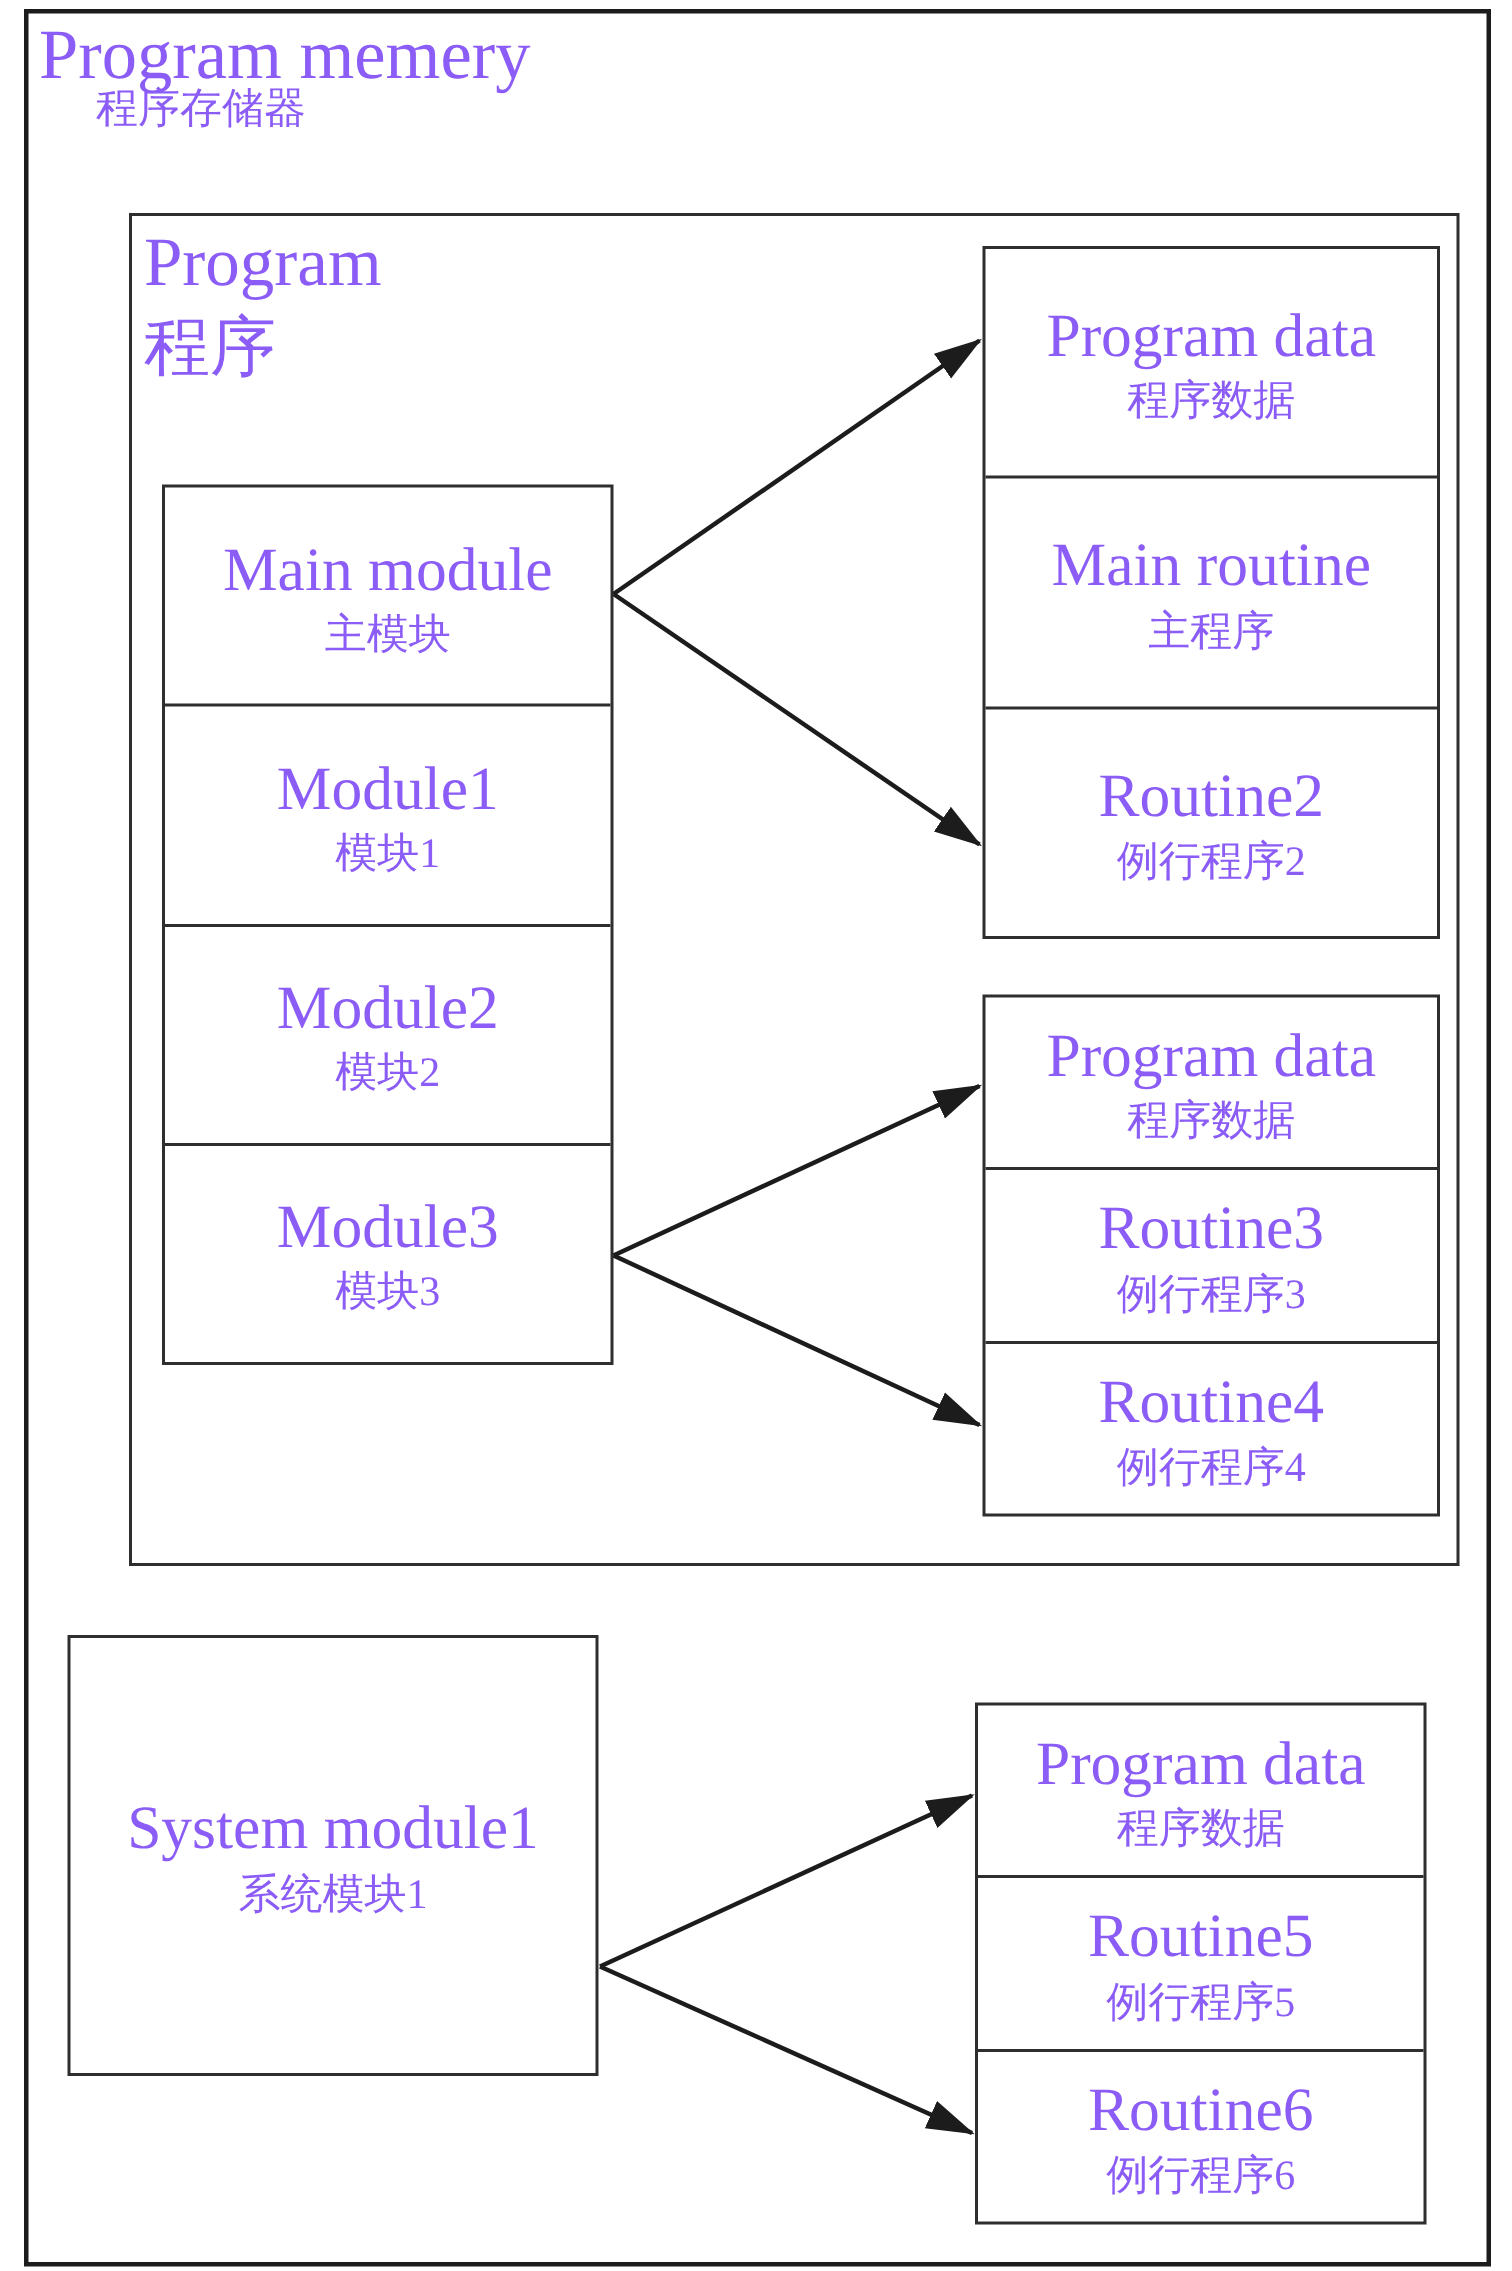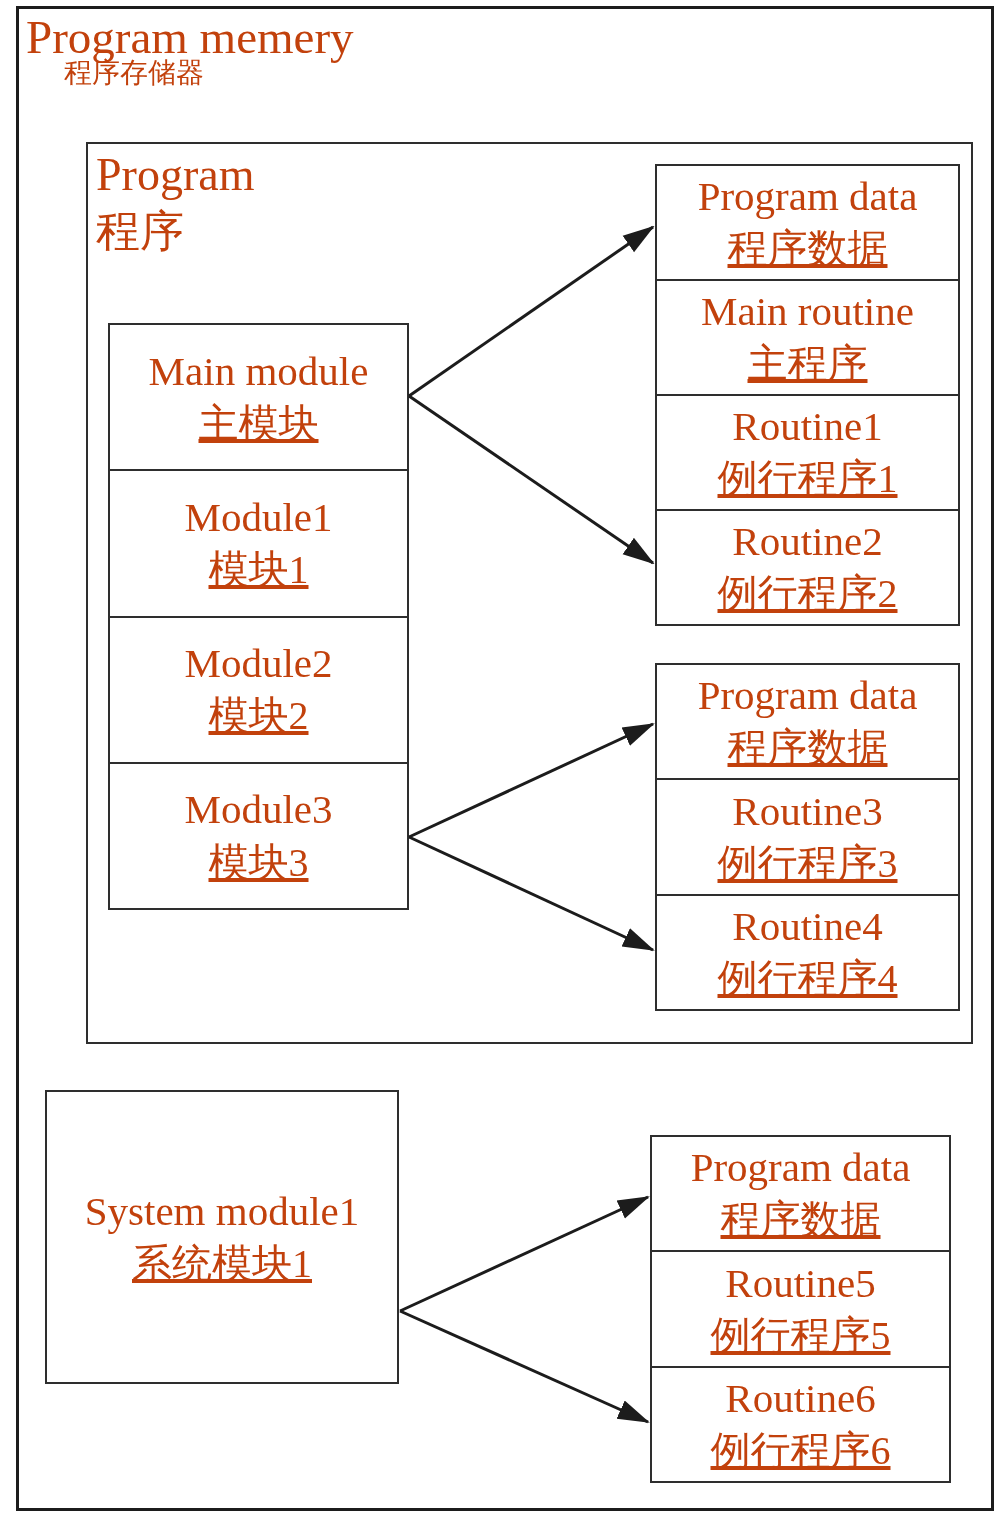--- a/index.html
+++ b/index.html
@@ -2,21 +2,21 @@
 <html><head>
 <meta charset="utf-8">
 <style>
   html, body { margin: 0; padding: 0; background: #ffffff; }
   .canvas {
     position: relative;
     width: 1008px;
     height: 1514px;
     background: #ffffff;
     font-family: "Liberation Serif", "DejaVu Serif", serif;
-    color: #c2410c;
+    color: #8b5cf6;
     overflow: hidden;
   }
   .abs { position: absolute; box-sizing: border-box; }
 
   .outer-box {
     left: 16px; top: 6px; width: 978px; height: 1505px;
     border: 3px solid #1c1c1c;
     background: transparent;
   }
   .program-box {
@@ -38,21 +38,21 @@
   .cellbox .cell {
     flex: 1 1 0;
     display: flex;
     flex-direction: column;
     align-items: center;
     justify-content: center;
     text-align: center;
   }
   .cellbox .cell + .cell { border-top: 2px solid #2e2e2e; }
   .cell .en { font-size: 41px; line-height: 1.32; white-space: nowrap; }
-  .cell .zh { font-size: 40px; line-height: 1.32; white-space: nowrap; text-decoration: underline; }
+  .cell .zh { font-size: 28px; line-height: 1.32; white-space: nowrap; }
 
   .modules-box { left: 108px; top: 323px; width: 301px; height: 587px; }
   .block1      { left: 655px; top: 164px; width: 305px; height: 462px; }
   .block2      { left: 655px; top: 663px; width: 305px; height: 348px; }
   .sys-box     { left: 45px;  top: 1090px; width: 354px; height: 294px; }
   .block3      { left: 650px; top: 1135px; width: 301px; height: 348px; }
 
   .arrow-layer { left: 0; top: 0; width: 1008px; height: 1514px; pointer-events: none; }
 </style>
 </head>
@@ -88,24 +88,20 @@
   </div>
 
   <div class="abs cellbox block1">
     <div class="cell">
       <div class="en">Program data</div>
       <div class="zh">程序数据</div>
     </div>
     <div class="cell">
       <div class="en">Main routine</div>
       <div class="zh">主程序</div>
-    </div>
-    <div class="cell">
-      <div class="en">Routine1</div>
-      <div class="zh">例行程序1</div>
     </div>
     <div class="cell">
       <div class="en">Routine2</div>
       <div class="zh">例行程序2</div>
     </div>
   </div>
 
   <div class="abs cellbox block2">
     <div class="cell">
       <div class="en">Program data</div>

